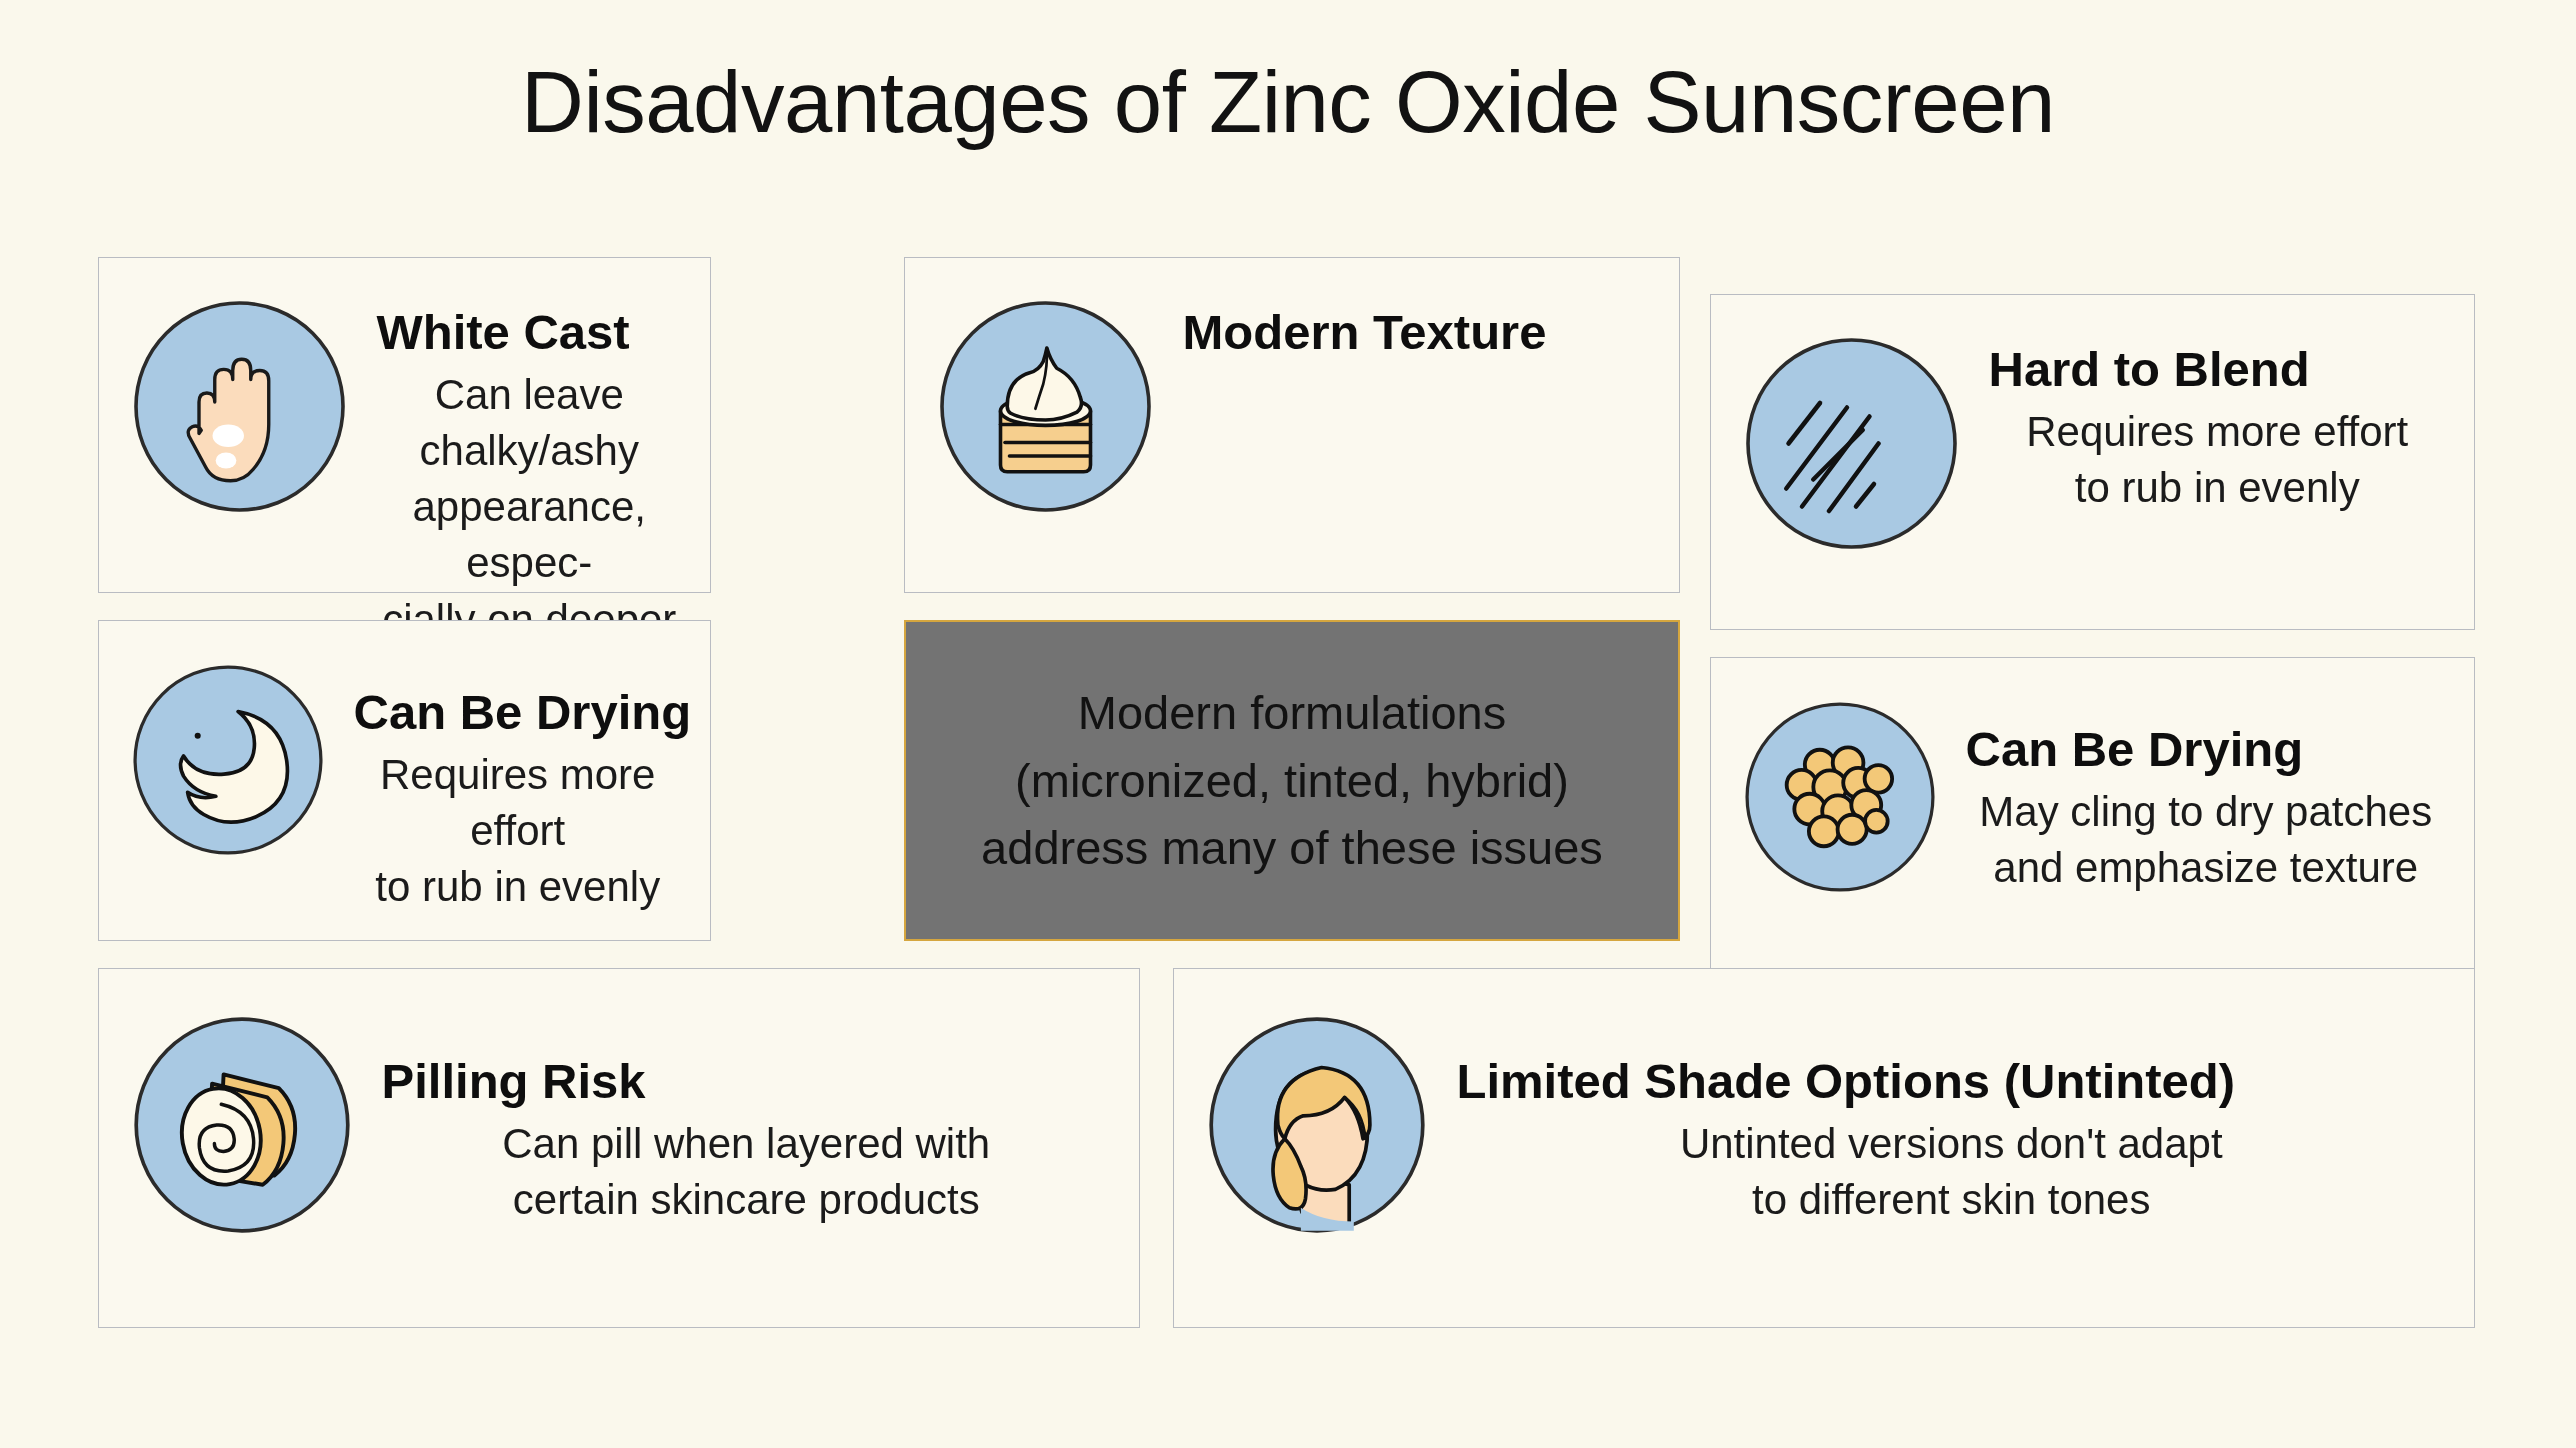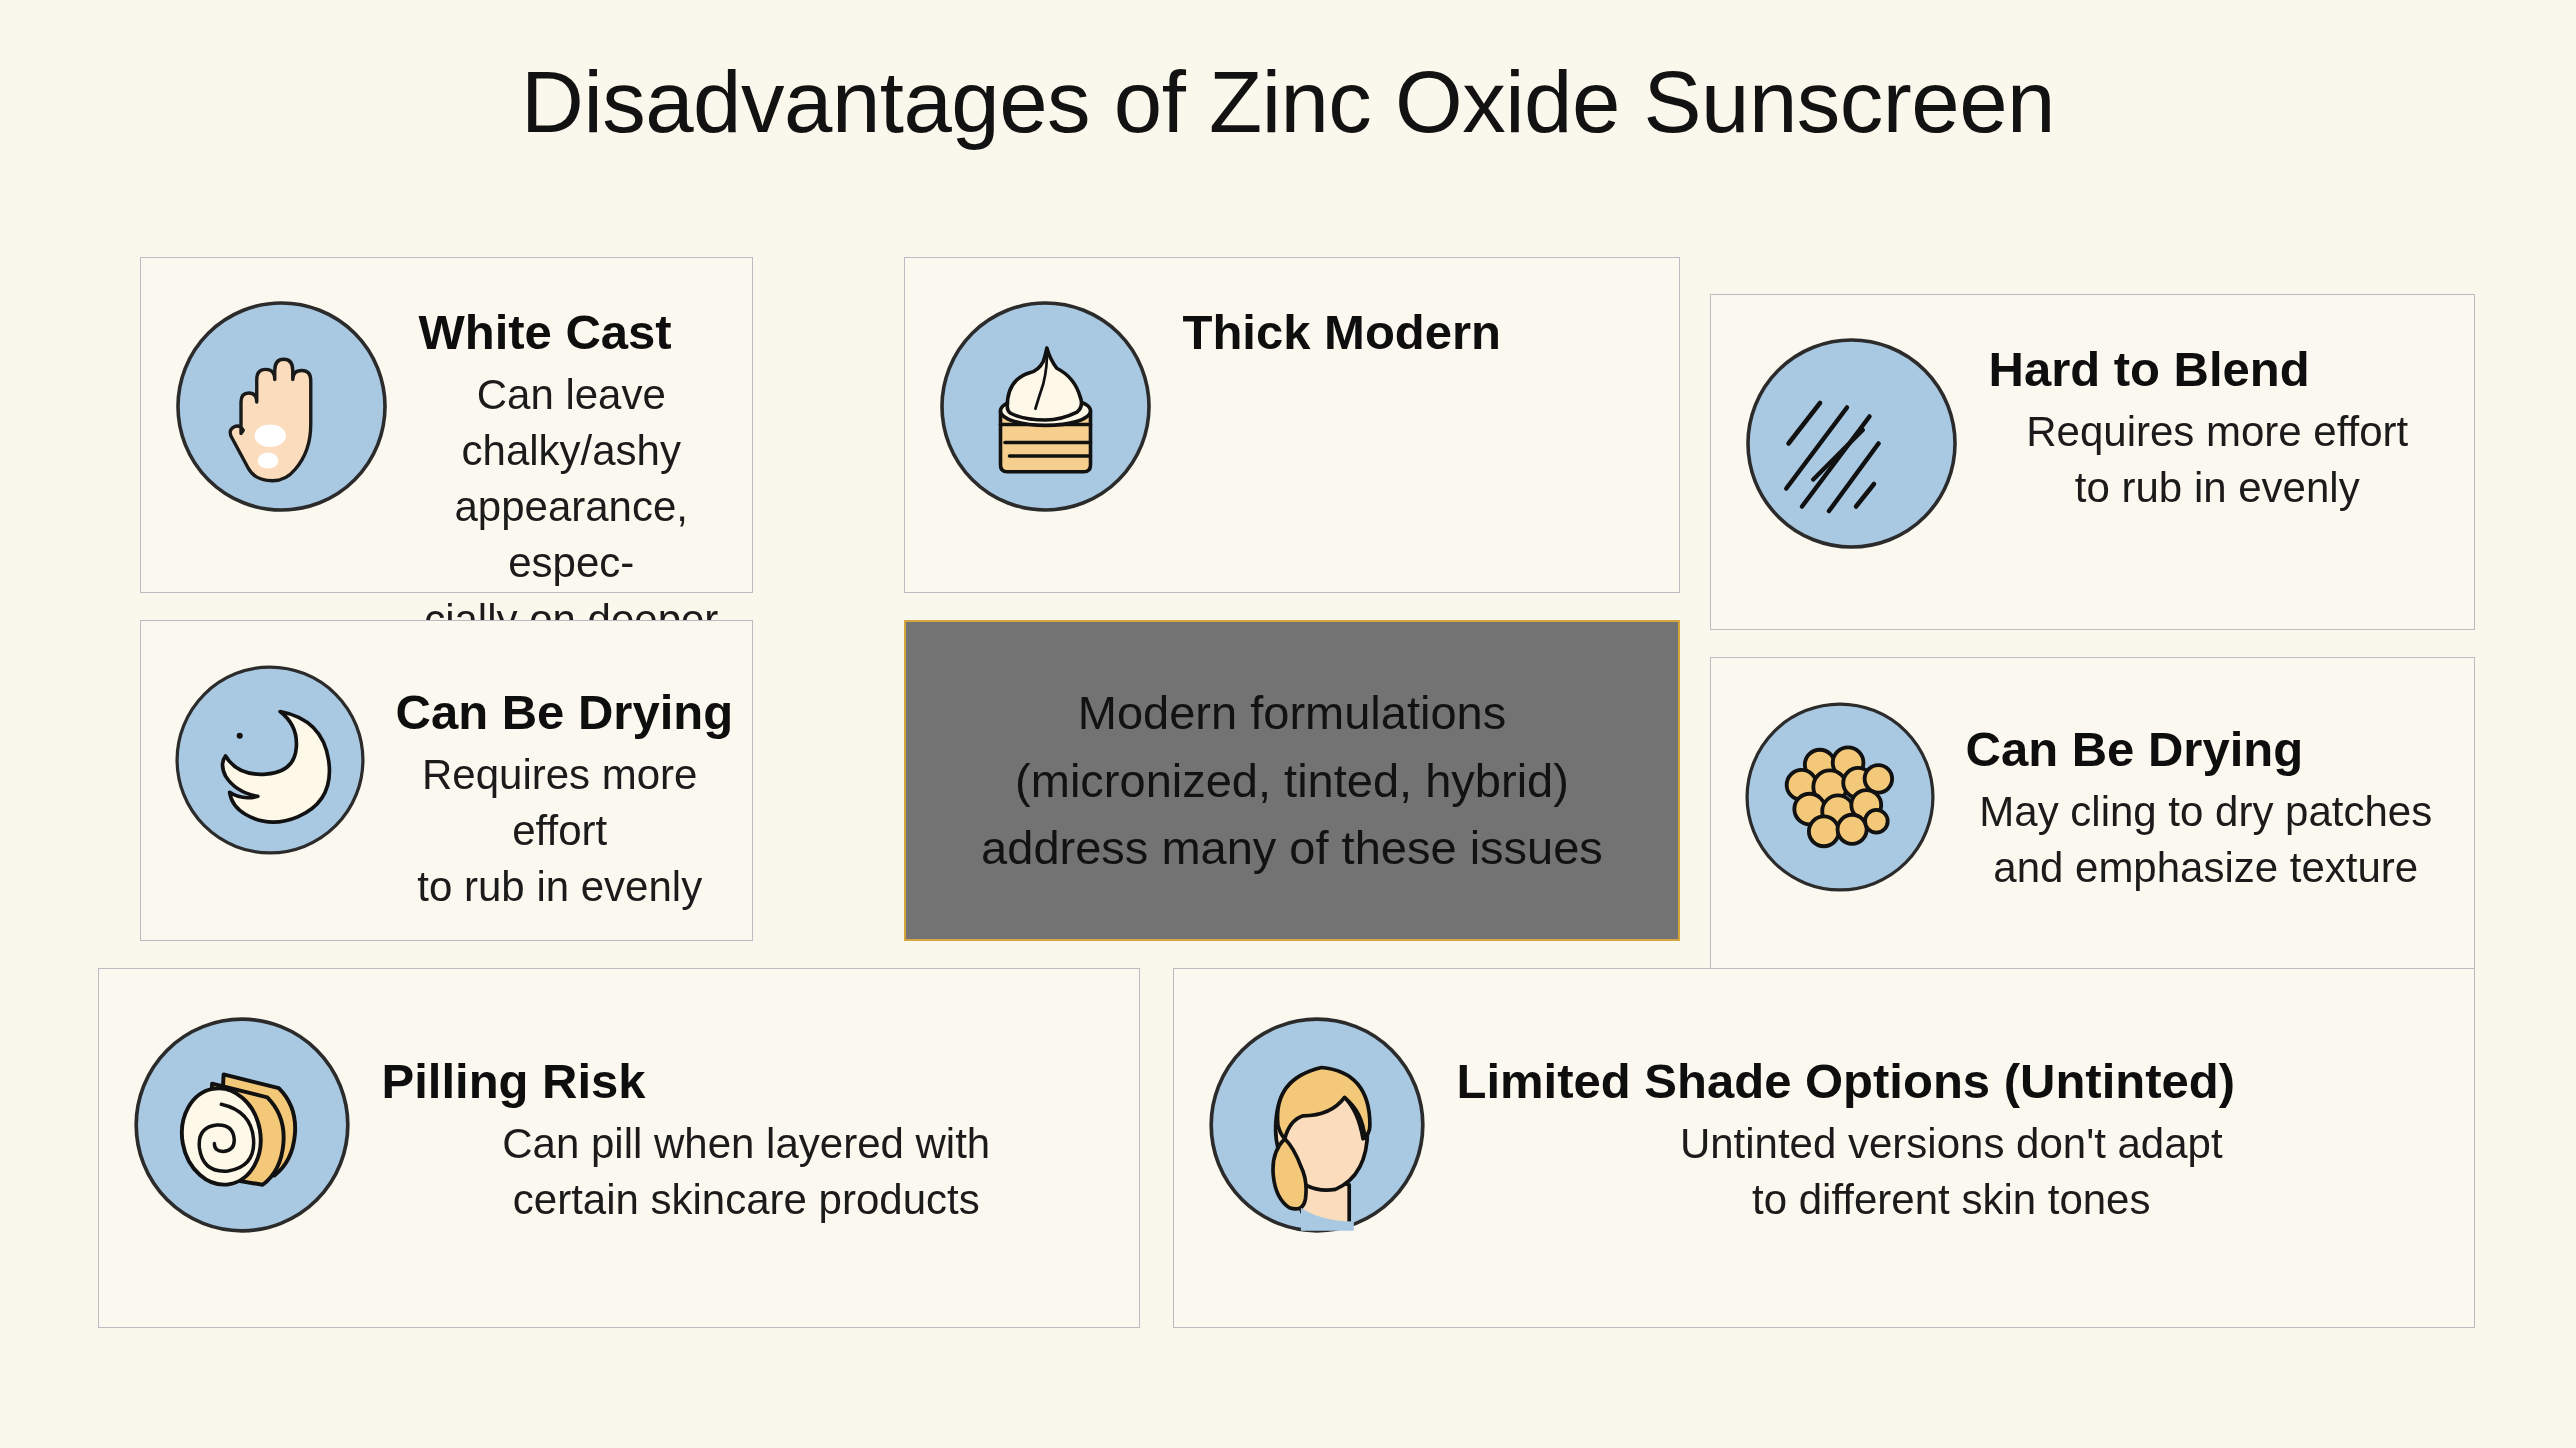--- a/index.html
+++ b/index.html
@@ -58,21 +58,21 @@
     align-items: center;
     justify-content: center;
     padding: 28px 43px;
   }
 
   
   .r1 { top: 0px;   height: 336px; }
   .r2 { top: 363px; height: 321px; }
   .r3 { top: 711px; height: 360px; }
 
-  .c1 { left: 0px;    width: 613px; margin-left: 42px; }
+  .c1 { left: 0px;    width: 613px; }
   .c2 { left: 806px;  width: 776px; }
   .c3 { left: 1612px; width: 765px; margin-top: 37px; }
 
   .b1 { left: 0px;    width: 1042px; }
   .b2 { left: 1075px; width: 1302px; }
 
   
   .icon-wrap {
     flex: 0 0 auto;
     width: 225px;
@@ -160,21 +160,21 @@
           <path d="M30 58 L70 58" fill="none"></path>
           <path d="M32 66 L70 66" fill="none"></path>
           <path d="M34 72 L70 72" fill="none"></path>
           <ellipse cx="50" cy="52" rx="20" ry="6.4" fill="#fdf8e8"></ellipse>
           <path d="M33 50 Q33 38 43 35 Q47 34 49 30 Q50 27 50.6 24 Q52 29 55 33 Q63 37 65.5 46 Q67 50 64 52.5 Q57 56 50 56 Q40 56 34.5 53 Q33 52 33 50 Z" fill="#fdf8e8"></path>
           <path d="M50.6 24 Q51 32 49 40 Q47 46 45.5 51" fill="none" stroke-width="1.2"></path>
         </g>
       </svg>
     </div>
     <div class="card-text">
-      <div class="card-title">Thick Modern</div>
+      <div class="card-title">Modern Texture</div>
     </div>
   </div>
 
   <div class="card r1 c3">
     <div class="icon-wrap">
       <svg viewBox="0 0 100 100">
         <circle cx="50" cy="50" r="46" fill="#a9c9e3" stroke="#2b2b2b" stroke-width="1.6"></circle>
         <g stroke="#111111" stroke-width="2" stroke-linecap="round" fill="none">
           <line x1="22" y1="50" x2="36" y2="32"></line>
           <line x1="21" y1="70" x2="48" y2="34"></line>

